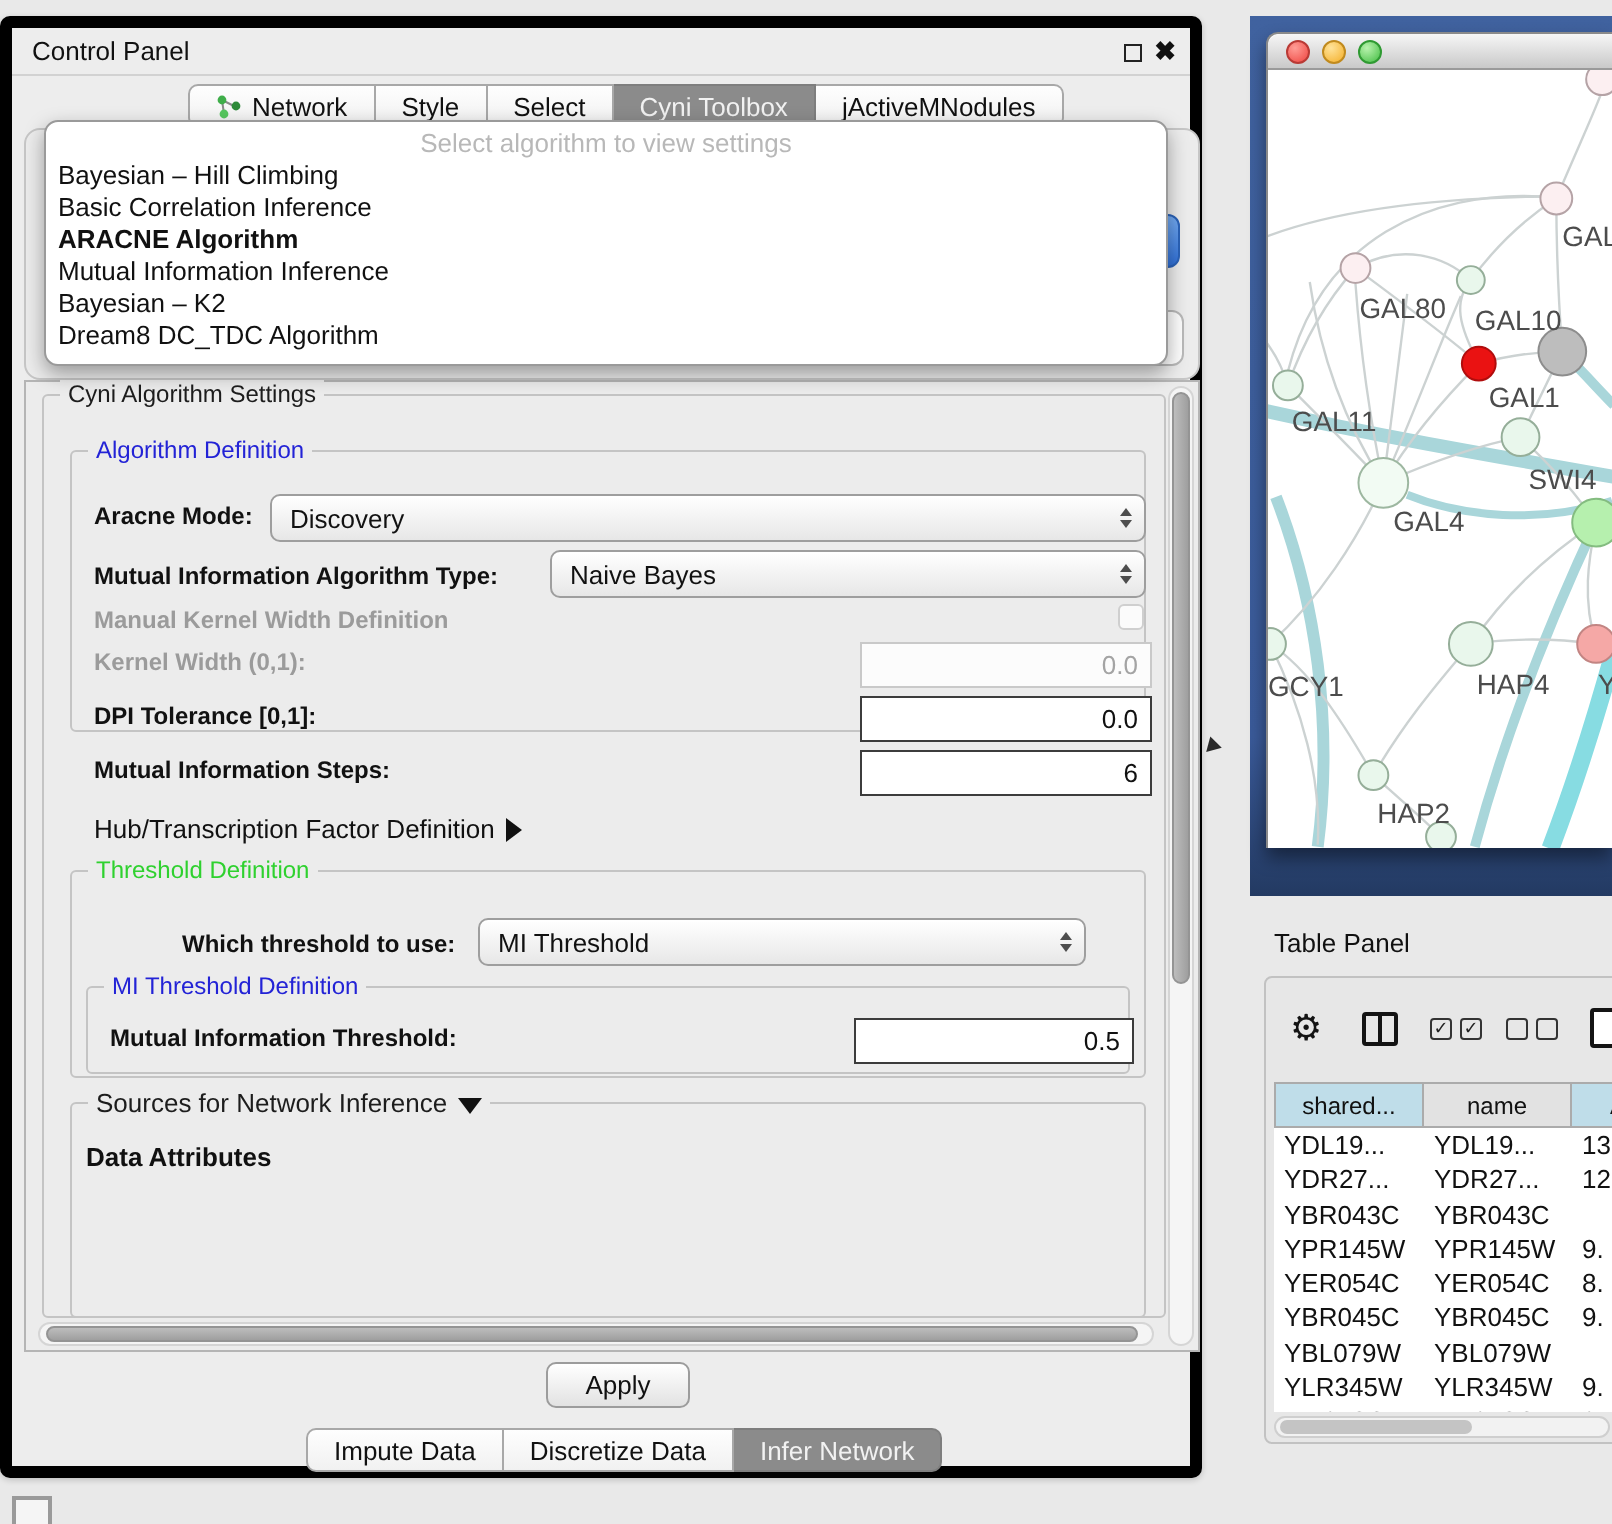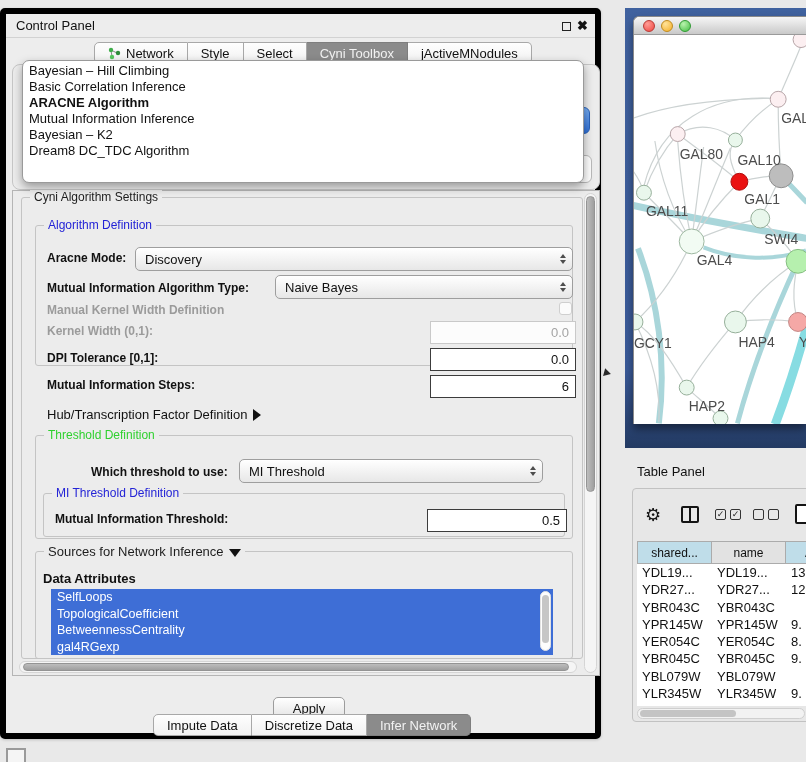--- a/index.html
+++ b/index.html
@@ -63,21 +63,21 @@
     border-top:8px solid #111; vertical-align:-1px; margin-left:5px; }
   .attr-list { position:absolute; left:38px; top:398px; width:502px; height:66px; background:#fff; overflow:hidden; }
   .attr-item { height:16.5px; line-height:16.5px; font-size:12.5px; color:#fff; background:#3e6ed6; padding-left:6px; }
   .list-vscroll { position:absolute; right:2px; top:2px; width:11px; height:60px; background:#fdfdfd; border:1px solid #e2e2e2; border-radius:6px; }
   .list-vthumb { position:absolute; left:1px; top:3px; width:7px; height:48px; background:#c6c6c6; border-radius:4px; }
   .vp-vscroll { position:absolute; left:571px; top:2px; width:13px; height:480px; background:#f5f5f5; border:1px solid #d5d5d5; border-radius:7px; }
   .vp-vthumb { position:absolute; left:1px; top:2px; width:9px; height:296px; background:linear-gradient(90deg,#bdbdbd,#9f9f9f); border:1px solid #949494; border-radius:5px; }
   .vp-hscroll { position:absolute; left:6px; top:470px; width:558px; height:12px; background:#f5f5f5; border:1px solid #d5d5d5; border-radius:7px; }
   .vp-hthumb { position:absolute; left:3px; top:1px; width:546px; height:8px; background:linear-gradient(#bdbdbd,#9f9f9f); border:1px solid #949494; border-radius:4px; }
 
-  .apply-btn { position:absolute; left:267px; top:683px; width:72px; height:23px; background:linear-gradient(#ffffff,#e2e2e2);
+  .apply-btn { position:absolute; left:267px; top:667px; width:72px; height:23px; background:linear-gradient(#ffffff,#e2e2e2);
     border:1px solid #9c9c9c; border-radius:5px; font-size:13px; color:#111; display:flex; align-items:center; justify-content:center; }
 
   
   .net-frame { position:absolute; left:625px; top:8px; width:181px; height:440px;
     background:linear-gradient(180deg,#40629f 0%,#3a5a99 82%,#233a62 100%); }
   .mac-window { position:absolute; left:8px; top:8px; width:173px; height:408px; background:#fff;
     border:1px solid #8a8a8a; border-right:none; border-radius:6px 0 0 0; box-shadow:0 5px 9px rgba(0,0,0,.45); }
   .mac-titlebar { position:absolute; left:0; top:0; width:100%; height:18px;
     background:linear-gradient(#f6f6f6,#c9c9c9); border-bottom:1px solid #9a9a9a; border-radius:6px 0 0 0; }
   .light { position:absolute; top:3px; width:12px; height:12px; border-radius:50%; }
@@ -148,20 +148,21 @@
           <span>jActiveMNodules</span>
         </div>
     </div>
 
     <div class="ghost-panel">
       <div class="ghost-combo-blue"></div>
       <div class="ghost-combo-white"></div>
     </div>
 
     <div class="algo-popup">
+      <div class="popup-placeholder">Select algorithm to view settings</div>
       <div>
           <div class="popup-item">Bayesian – Hill Climbing</div>
           <div class="popup-item">Basic Correlation Inference</div>
           <div class="popup-item hl">ARACNE Algorithm</div>
           <div class="popup-item">Mutual Information Inference</div>
           <div class="popup-item">Bayesian – K2</div>
           <div class="popup-item">Dream8 DC_TDC Algorithm</div>
         </div>
     </div>
 
@@ -238,31 +239,20 @@
       </div>
 
       <div class="group" style="left:22px; top:360px; width:538px; height:108px;">
         <span class="legend" style="font-size:13px;">
           <span>Sources for Network Inference</span><span class="tri-down"></span>
         </span>
       </div>
 
       <div class="lbl" style="left:30px; top:380px; font-size:13px;">Data Attributes</div>
 
-      <div class="attr-list">
-        <div>
-            <div class="attr-item">SelfLoops</div>
-            <div class="attr-item">TopologicalCoefficient</div>
-            <div class="attr-item">BetweennessCentrality</div>
-            <div class="attr-item">gal4RGexp</div>
-          </div>
-        <div class="list-vscroll">
-            <div class="list-vthumb"></div>
-          </div>
-      </div>
 
       <div class="vp-vscroll">
           <div class="vp-vthumb"></div>
         </div>
       <div class="vp-hscroll">
           <div class="vp-hthumb"></div>
         </div>
     </div>
 
     <div class="apply-btn">Apply</div>

